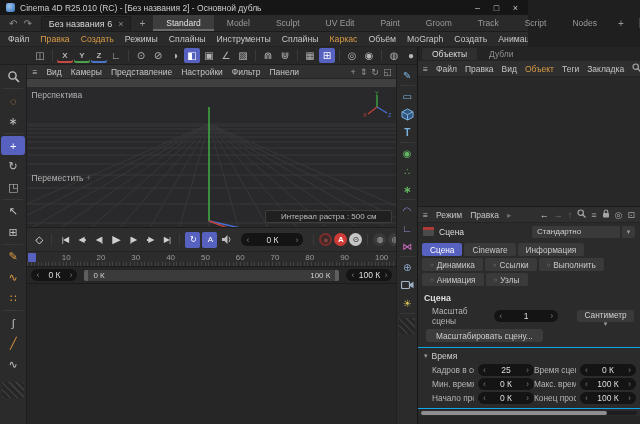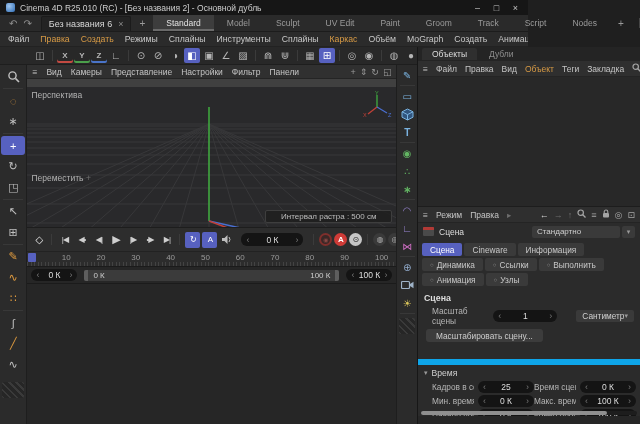--- a/index.html
+++ b/index.html
@@ -116,26 +116,26 @@
   .sceneico::before { content:""; position:absolute; top:0; left:0; right:0; height:3px; background:#b23a36; border-radius:1px 1px 0 0; }
   .objname { color:#dedede; font-size:8.5px; }
   .preset { margin-left:auto; display:flex; align-items:center; gap:2px; }
   .presetfield { width:88px; height:12px; background:#3a3a3a; border-radius:2px; display:flex; align-items:center; padding:0 5px; color:#cfcfcf; font-size:8px; }
   .presetarrow { width:13px; height:12px; background:#3a3a3a; border-radius:2px; display:flex; align-items:center; justify-content:center; color:#999; font-size:7px; }
   .atabs { display:flex; flex-wrap:wrap; gap:2px; padding:3px 4px; flex:0 0 auto; }
   .atab { height:13px; display:inline-flex; align-items:center; gap:3px; background:#3a3a3a; border-radius:2px; padding:0 8px; color:#c8c8c8; font-size:8.3px; }
   .atab.on { background:#5761c0; color:#fff; }
   .atab .pre { font-size:6px; color:#9a9a9a; }
   .sechead { font-size:8.8px; font-weight:bold; color:#dedede; padding:4px 6px 2px; }
-  .sechead2 { font-size:8.6px; color:#cfcfcf; padding:3px 6px 2px; border-top:6px solid #0ea5e9; margin-top:15px; display:flex; gap:4px; align-items:center; }
+  .sechead2 { font-size:8.6px; color:#cfcfcf; padding:3px 6px 2px; border-top:1px solid #0ea5e9; margin-top:3px; display:flex; gap:4px; align-items:center; }
   .tri { color:#9a9a9a; font-size:7px; }
   .frow { display:flex; align-items:center; padding:1px 6px 1px 14px; gap:19px; flex:0 0 auto; }
   .flab { color:#b5b5b5; font-size:8.3px; }
   .fspin { display:inline-flex; align-items:center; justify-content:space-between; height:12px; background:#141414; border-radius:6px; padding:0 5px; flex:0 0 auto; }
-  .unitdd { width:76px; height:12px; background:#3a3a3a; border-radius:2px; display:flex; align-items:center; justify-content:space-between; padding:0 6px; color:#cfcfcf; font-size:8.3px; }
+  .unitdd { width:76px; height:12px; background:#3a3a3a; border-radius:2px; display:flex; align-items:center; justify-content:space-between; padding:0 6px; color:#cfcfcf; font-size:8.3px;flex-direction:column; }
   .btnwide { height:13px; background:#3c3c3c; border-radius:3px; color:#cdcdcd; font-size:8.3px; display:inline-flex; align-items:center; padding:0 10px; margin:2px 0 2px 8px; }
   .grid2 { display:grid; grid-template-columns:1fr 1fr; row-gap:2px; padding:1px 4px 1px 14px; }
   .cell { display:flex; align-items:center; gap:4px; min-width:0; }
   .cell .flab { flex:1; white-space:nowrap; overflow:hidden; }
   .cell .fspin { width:56px; }
   .scrollbar { position:absolute; left:3px; right:3px; bottom:9px; height:4px; background:#1d1d1d; border-radius:2px; }
   .scrollbar .thumb { width:86%; height:4px; background:#8f8f8f; border-radius:2px; }
   .panelfoot { position:absolute; left:0; right:0; bottom:0; height:8px; background:#262626; }
 </style>
 </head>

